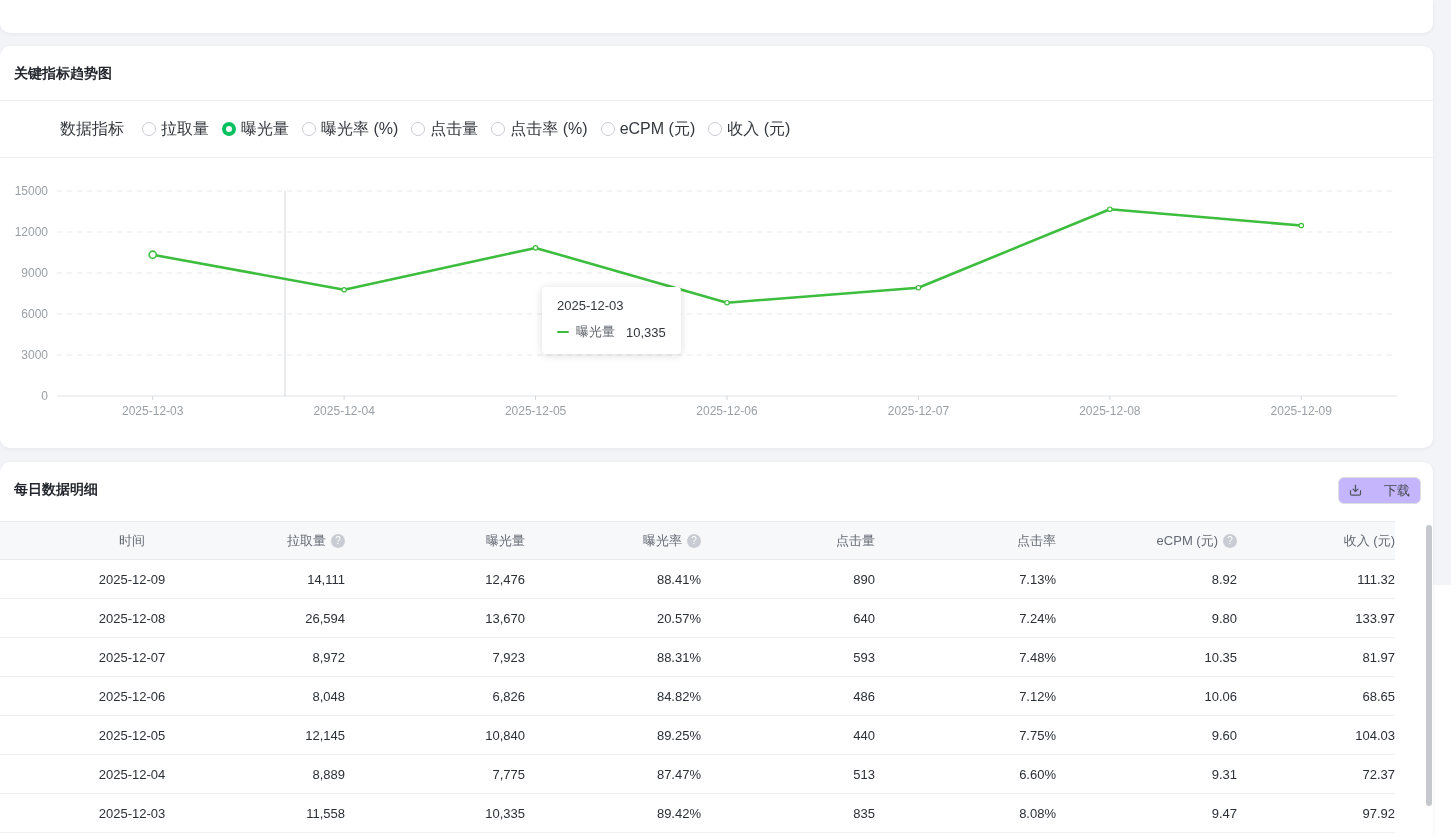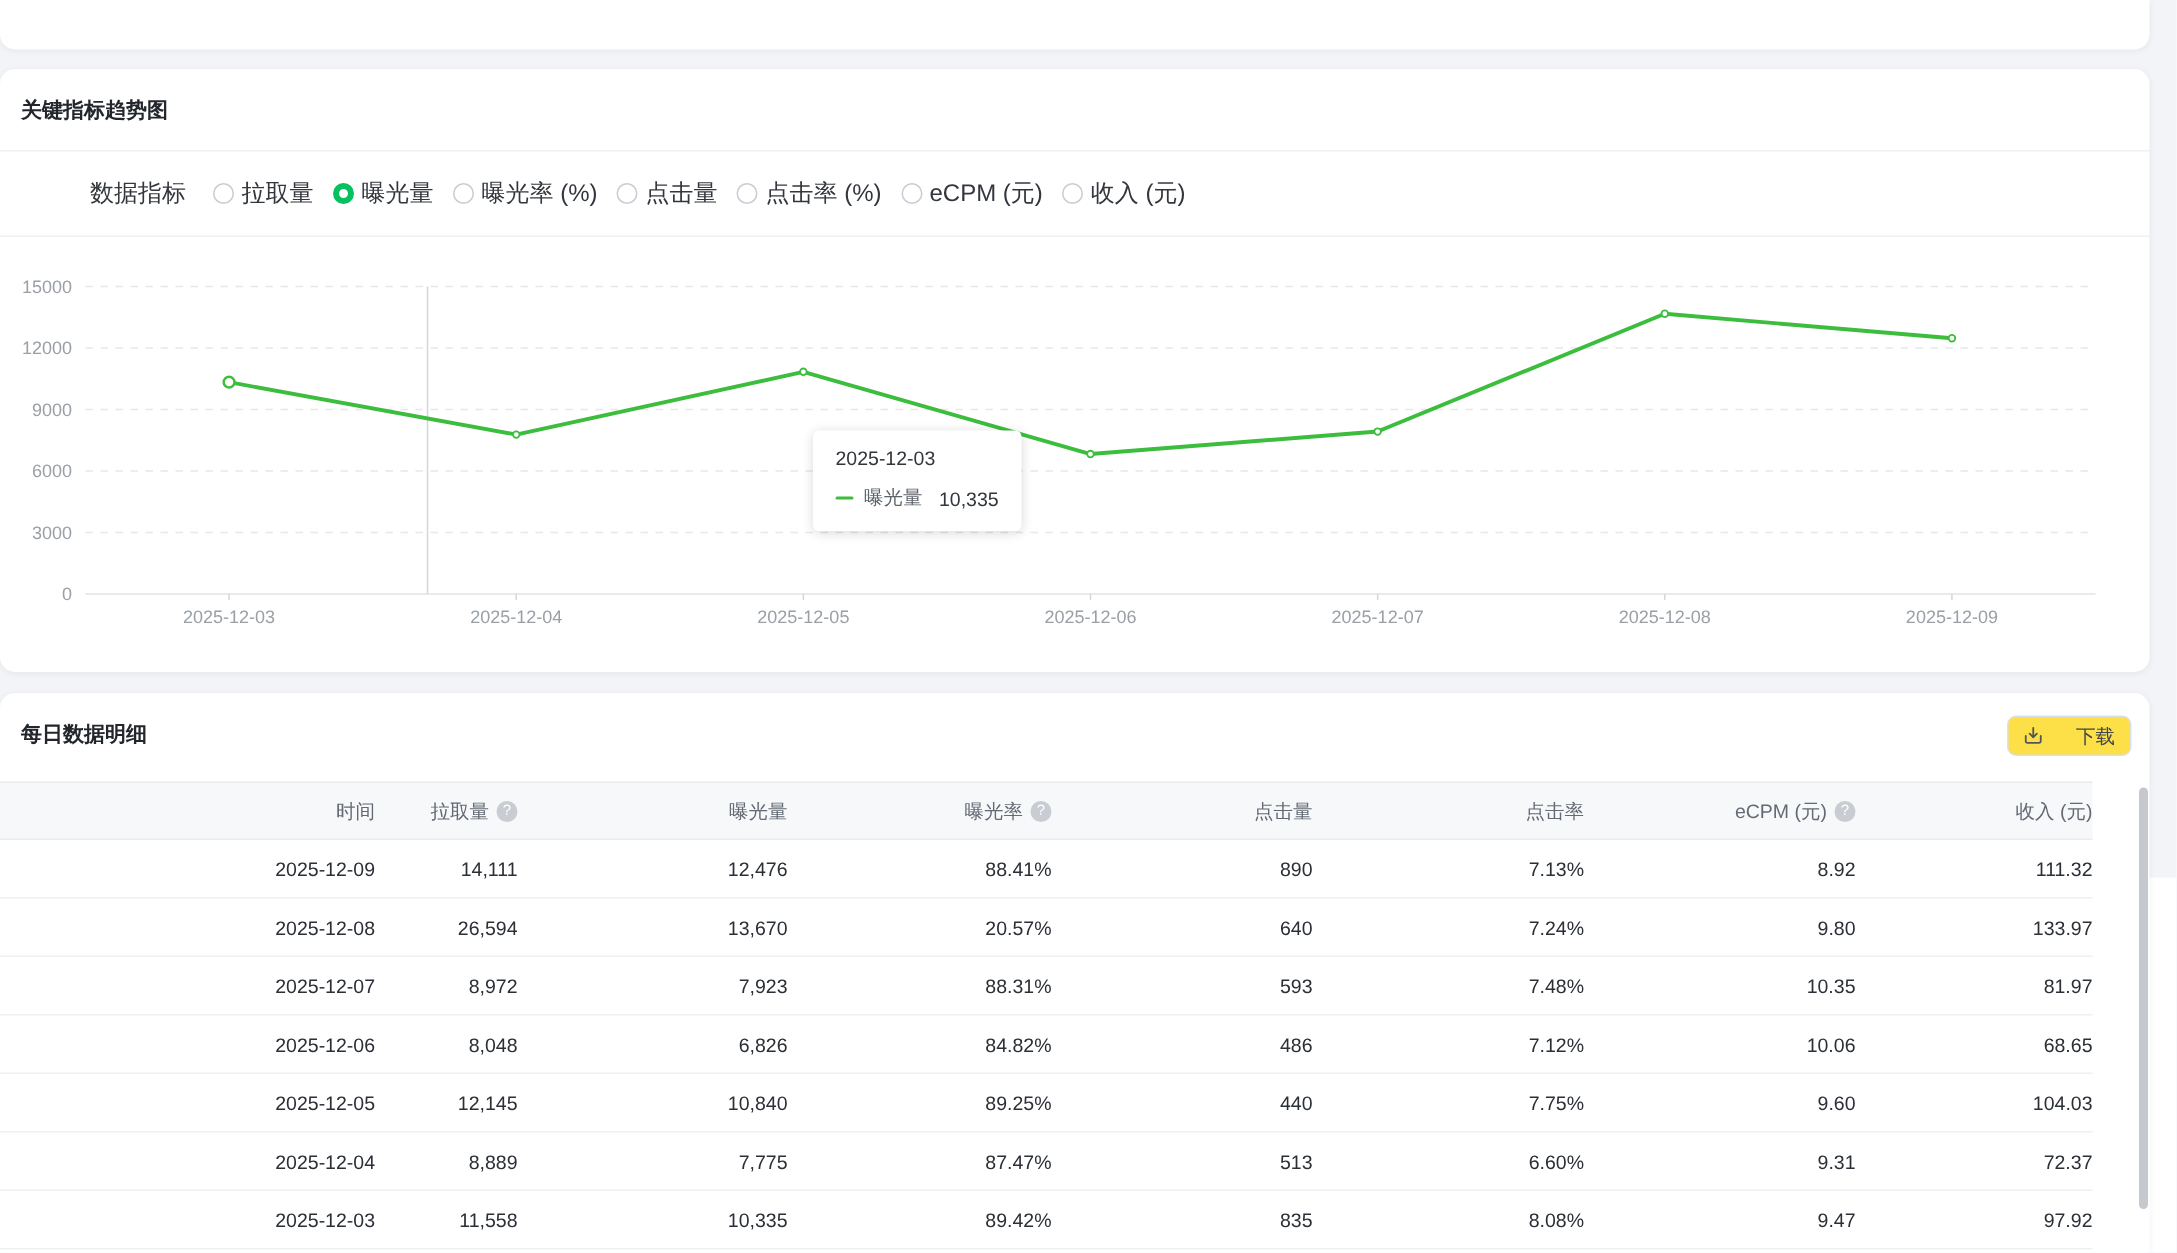--- a/index.html
+++ b/index.html
@@ -32,30 +32,30 @@
   .tooltip{position:absolute;left:542px;top:117px;background:#fff;border-radius:4px;
            box-shadow:0 1px 8px rgba(0,0,0,.15);padding:11px 15px 13px;z-index:5;white-space:nowrap;}
   .tt-date{font-size:13px;color:#31363c;}
   .tt-row{margin-top:10px;display:flex;align-items:center;font-size:13px;}
   .tt-dash{width:12px;height:2px;border-radius:1px;margin-right:7px;}
   .tt-label{color:#5f646b;margin-right:11px;}
   .tt-value{color:#31363c;}
   
   .daily-title{position:absolute;left:14px;top:19px;}
   .download-btn{position:absolute;right:12px;top:15px;height:27px;box-sizing:border-box;
-                display:flex;align-items:center;gap:22px;padding:0 10px;background:#fde047;
+                display:flex;align-items:center;gap:22px;padding:0 10px;background:#c4b5fd;
                 border:1px solid #dcdfe3;border-radius:6px;font-size:13px;color:#41464d;cursor:pointer;}
   .tbl{position:absolute;left:0;top:59px;width:1395px;}
   .tbl-row{display:grid;grid-template-columns:250px 95px 180px 176px 174px 181px 181px 158px;
            align-items:center;}
   .tbl-head{height:37px;background:#f7f8fa;border-top:1px solid #e9ebef;border-bottom:1px solid #e9ebef;
             font-size:13px;color:#646a73;}
   .tbl-body .tbl-row{height:38px;border-bottom:1px solid #eef0f3;font-size:13px;color:#2b2f36;}
   .cell{text-align:right;display:flex;justify-content:flex-end;align-items:center;}
-  .cell.first{text-align:left;justify-content:flex-end;padding-left:14px;}
+  .cell.first{text-align:left;justify-content:center;padding-left:14px;}
   .help-icon{display:inline-flex;width:14px;height:14px;border-radius:50%;background:#c9ccd2;
              color:#fff;font-size:10px;line-height:1;align-items:center;justify-content:center;
              margin-left:5px;flex:none;cursor:pointer;}
   .vscroll-thumb{position:absolute;left:1426px;top:63px;width:6px;height:281px;
                  background:#c5c8cc;border-radius:3px;cursor:pointer;}
 </style>
 </head>
 <body>
 
 <div class="bg-top"></div>

